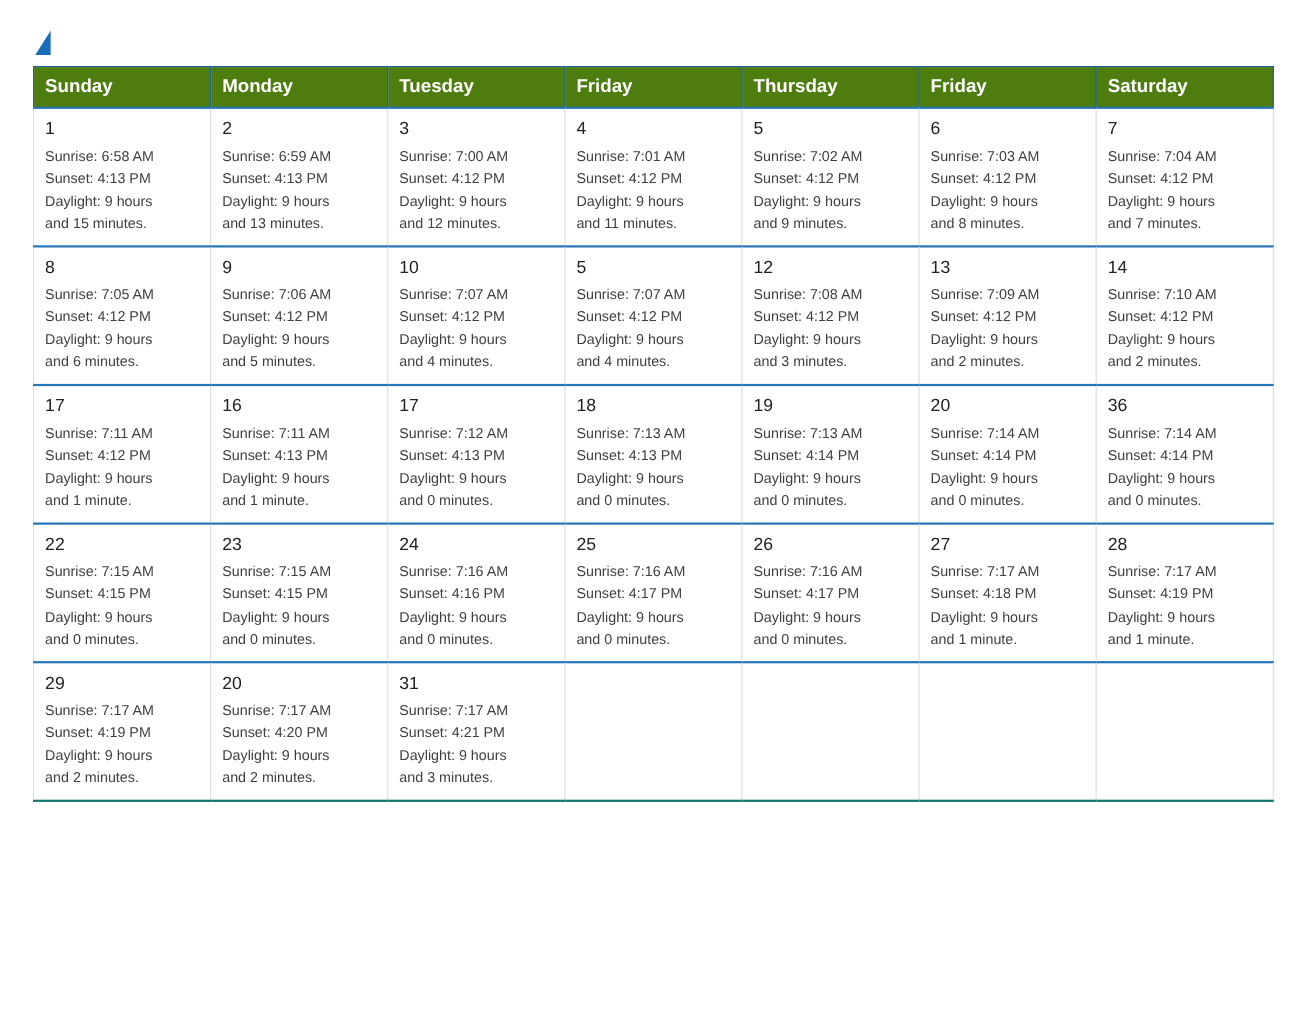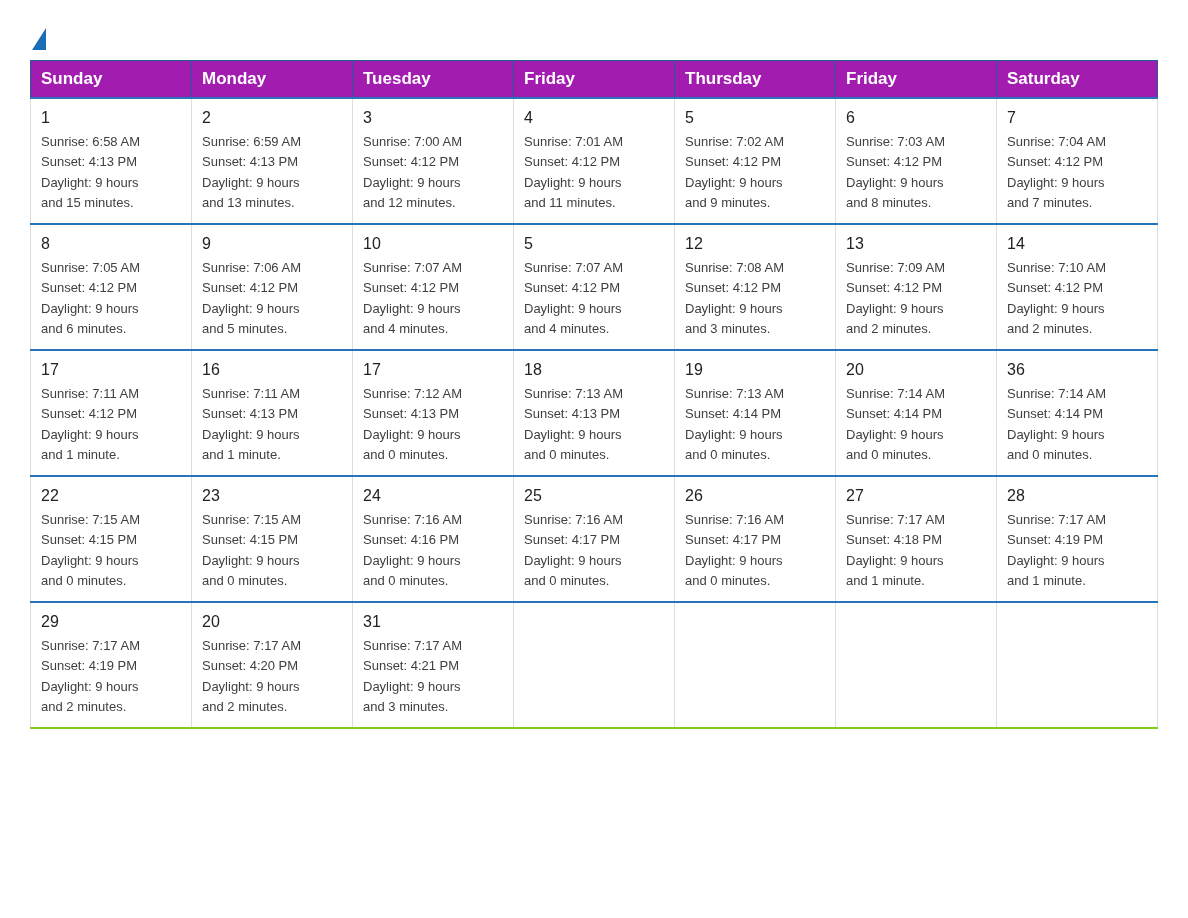--- a/index.html
+++ b/index.html
@@ -61,21 +61,21 @@
       font-size: 22px;
       color: #444;
       margin-top: 4px;
     }
     .calendar {
       width: 100%;
       border-collapse: collapse;
       margin-top: 10px;
     }
     .calendar th {
-      background-color: #a21caf;
+      background-color: #4d7c0f;
       color: #fff;
       font-size: 17px;
       font-weight: bold;
       padding: 8px 10px;
       text-align: left;
       border: 1px solid #1a5f9a;
     }
     .calendar td {
       vertical-align: top;
       padding: 7px 10px 10px 10px;
@@ -97,21 +97,21 @@
       color: #404040;
       line-height: 1.55;
     }
     .calendar tr td {
       border-top: 2px solid #2575b8;
       border-bottom: none;
       border-left: 1px solid #ddd;
       border-right: 1px solid #ddd;
     }
     .calendar tr:last-child td {
-      border-bottom: 2px solid #84cc16;
+      border-bottom: 2px solid #0f766e;
     }
     .empty-cell {
       background: #fff;
     }
   </style>
 </head>
 <body>
 
 <div class="header">
   <div class="logo">

